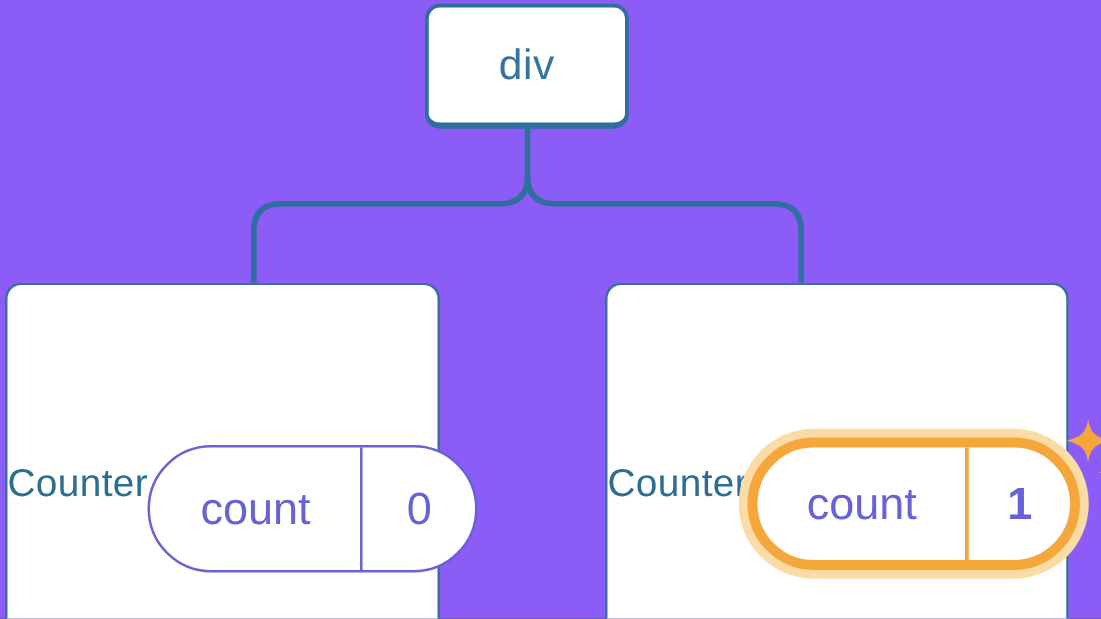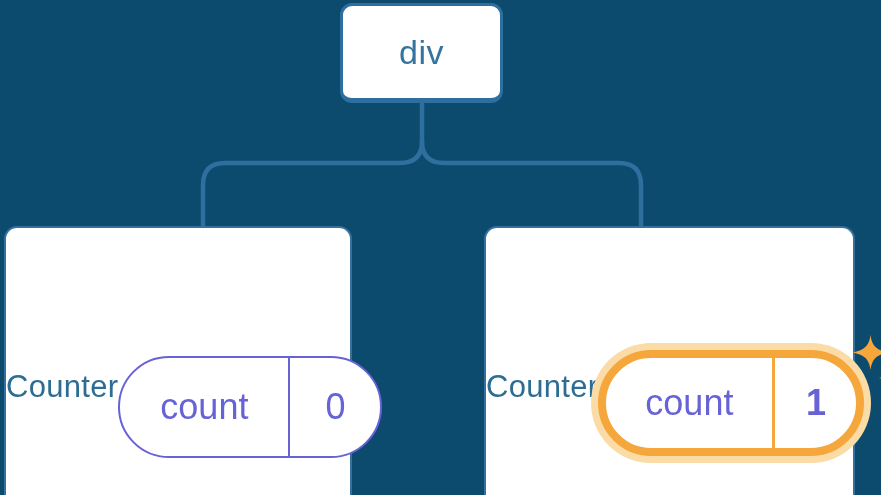--- a/index.html
+++ b/index.html
@@ -5,21 +5,21 @@
   html, body {
     margin: 0;
     padding: 0;
     background: #4A6670;
     font-family: "Liberation Sans", "DejaVu Sans", sans-serif;
   }
   .stage {
     position: relative;
     width: 881px;
     height: 495px;
-    background: #0c4a6e;
+    background: #8b5cf6;
     overflow: hidden;
   }
   .connector {
     position: absolute;
     left: 0; top: 0;
     width: 881px; height: 495px;
   }
   .connector path {
     fill: none;
     stroke: #2E6F9F;

